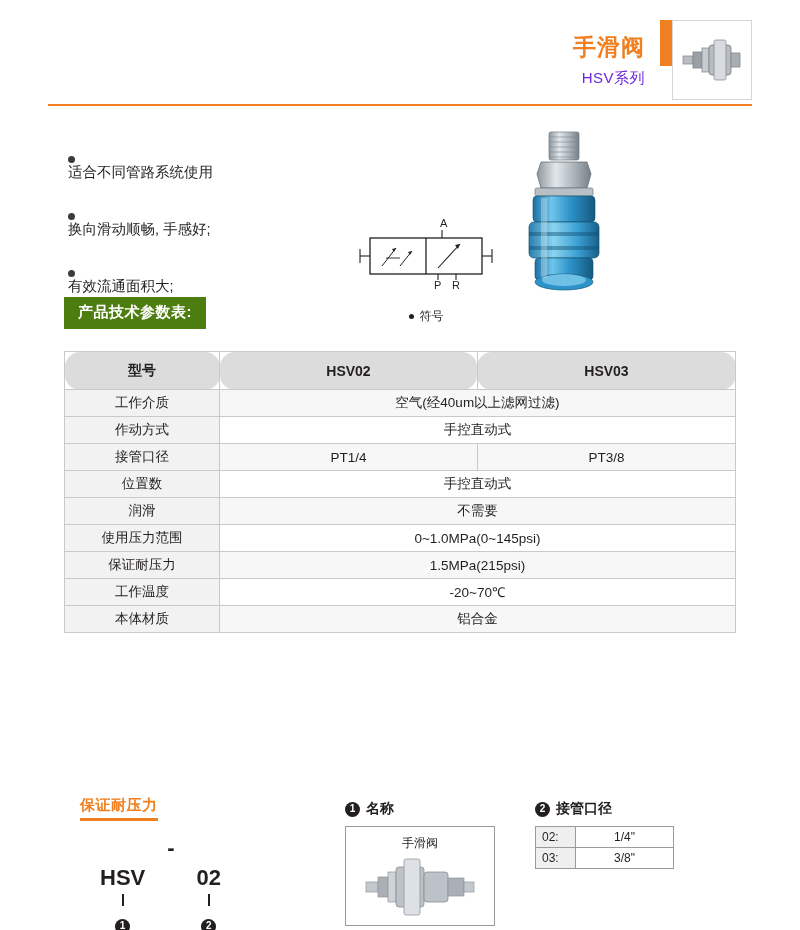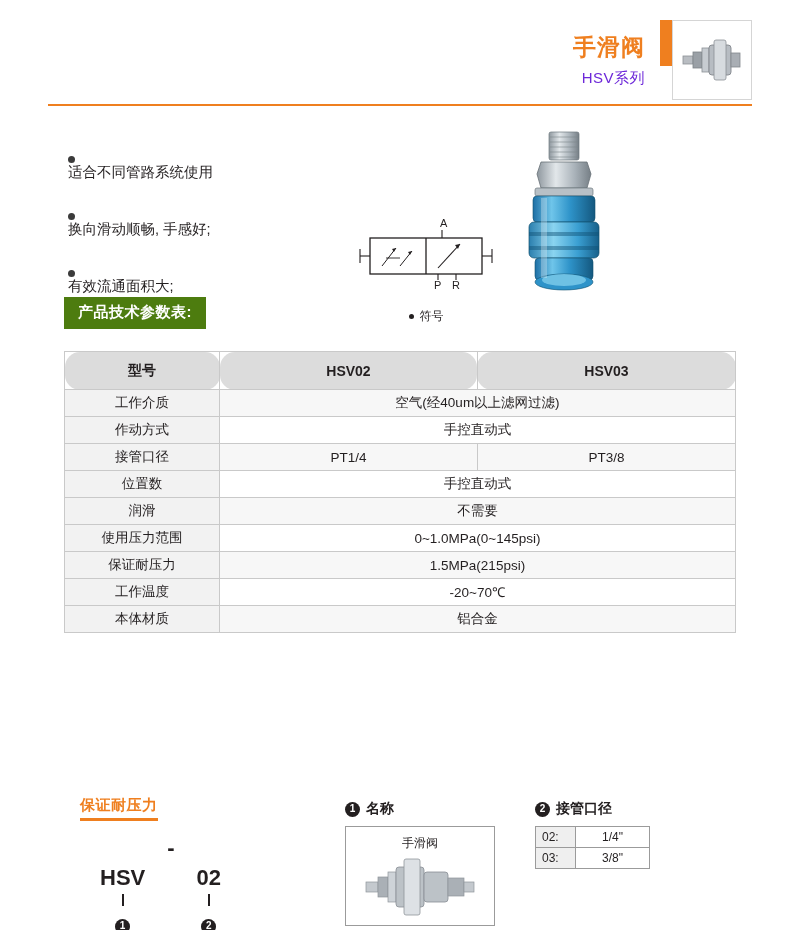--- a/index.html
+++ b/index.html
@@ -238,21 +238,21 @@
 
   
   .port-block {
     position: absolute;
     left: 535px;
     top: 800px;
     width: 120px;
   }
   .port-table {
     border-collapse: collapse;
-    width: 115px;
+    width: 139px;
     font-size: 12px;
   }
   .port-table td {
     border: 1px solid #9b9b9b;
     height: 21px;
     padding: 1px 6px;
   }
   .port-table td.k { width: 40px; background: #efefef; }
   .port-table td.v { text-align: center; }
 </style>

